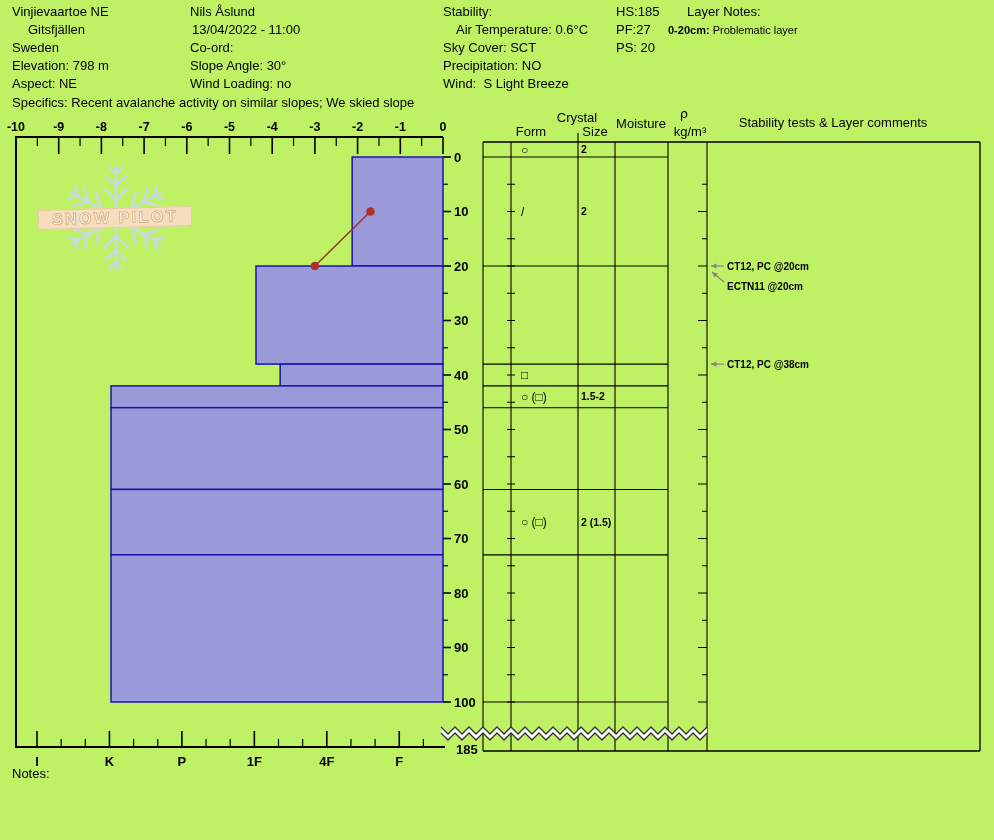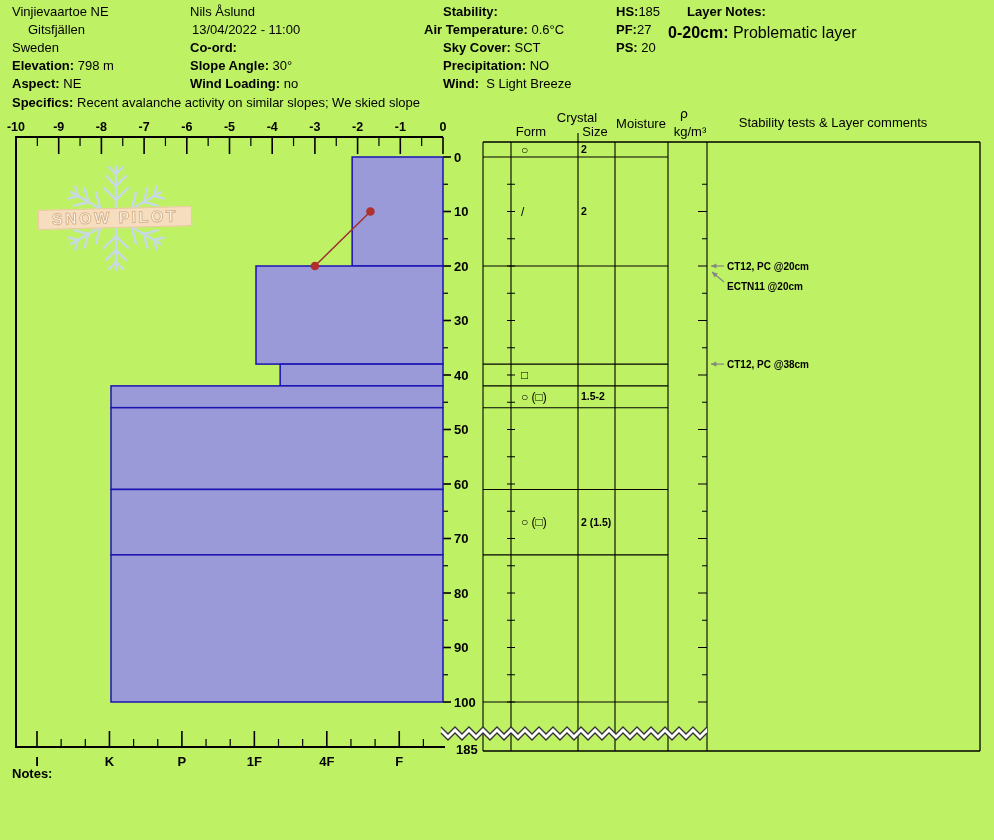--- a/index.html
+++ b/index.html
@@ -1,22 +1,22 @@
 <!DOCTYPE html>
 <html><head>
 <meta charset="utf-8">
 <style>
   html,body{margin:0;padding:0;background:#fff;}
   #stage{position:relative;width:994px;height:840px;background:#bef264;overflow:hidden;
          font-family:"Liberation Sans",sans-serif;color:#000;}
   .abs{position:absolute;white-space:nowrap;}
   .hline{font-size:13px;}
-  .hline b{font-weight:bold;}
+  .hline b{font-weight:normal;}
   .hline .sm{font-size:13px;}
-  .note-line{font-size:16px;}
+  .note-line{font-size:11px;}
   .thead{font-size:13px;font-weight:normal;transform:translateX(-50%);}
   .z2{z-index:2;}
   #chart-svg{position:absolute;left:0;top:0;z-index:1;}
   #logo{position:absolute;left:28px;top:158px;width:180px;height:125px;z-index:0;}
   #logo-banner{position:absolute;left:10px;top:50px;width:152px;height:18px;
     background:#f6ddbe;border:1px solid #e8c9a2;transform:rotate(-1.5deg);
     font-size:16px;font-weight:bold;letter-spacing:2.5px;text-align:center;line-height:18px;
     color:#fdf8ef;-webkit-text-stroke:1px #d9b48c;}
   svg text{font-family:"Liberation Sans",sans-serif;}
   .t-temp{font-size:12.5px;font-weight:bold;text-anchor:middle;}
@@ -38,21 +38,21 @@
   <div class="abs hline z2" style="left:12px;top:76px"><b>Aspect:</b>&nbsp;<span>NE</span></div>
   <div class="abs hline z2" style="left:12px;top:95px"><b>Specifics:</b>&nbsp;<span class="sm">Recent avalanche activity on similar slopes; We skied slope</span></div>
 
   <div class="abs hline z2" style="left:190px;top:4px"><span>Nils Åslund</span></div>
   <div class="abs hline z2" style="left:192px;top:22px"><span>13/04/2022 - 11:00</span></div>
   <div class="abs hline z2" style="left:190px;top:40px"><b>Co-ord:</b>&nbsp;<span></span></div>
   <div class="abs hline z2" style="left:190px;top:58px"><b>Slope Angle:</b>&nbsp;<span>30°</span></div>
   <div class="abs hline z2" style="left:190px;top:76px"><b>Wind Loading:</b>&nbsp;<span>no</span></div>
 
   <div class="abs hline z2" style="left:443px;top:4px"><b>Stability:</b>&nbsp;<span></span></div>
-  <div class="abs hline z2" style="left:424px;top:22px"><b>Air Temperature:</b>&nbsp;<span>0.6°C</span></div>
+  <div class="abs hline z2" style="left:456px;top:22px"><b>Air Temperature:</b>&nbsp;<span>0.6°C</span></div>
   <div class="abs hline z2" style="left:443px;top:40px"><b>Sky Cover:</b>&nbsp;<span>SCT</span></div>
   <div class="abs hline z2" style="left:443px;top:58px"><b>Precipitation:</b>&nbsp;<span>NO</span></div>
   <div class="abs hline z2" style="left:443px;top:76px"><b>Wind:</b>&nbsp;&nbsp;<span>S Light Breeze</span></div>
 
   <div class="abs hline z2" style="left:616px;top:4px"><b>HS:</b><span>185</span></div>
   <div class="abs hline z2" style="left:616px;top:22px"><b>PF:</b><span>27</span></div>
   <div class="abs hline z2" style="left:616px;top:40px"><b>PS:</b>&nbsp;<span>20</span></div>
 
   <div class="abs hline z2" style="left:687px;top:4px"><b>Layer Notes:</b></div>
   <div class="abs note-line z2" style="left:668px;top:24px"><b>0-20cm:</b>&nbsp;<span>Problematic layer</span></div>

